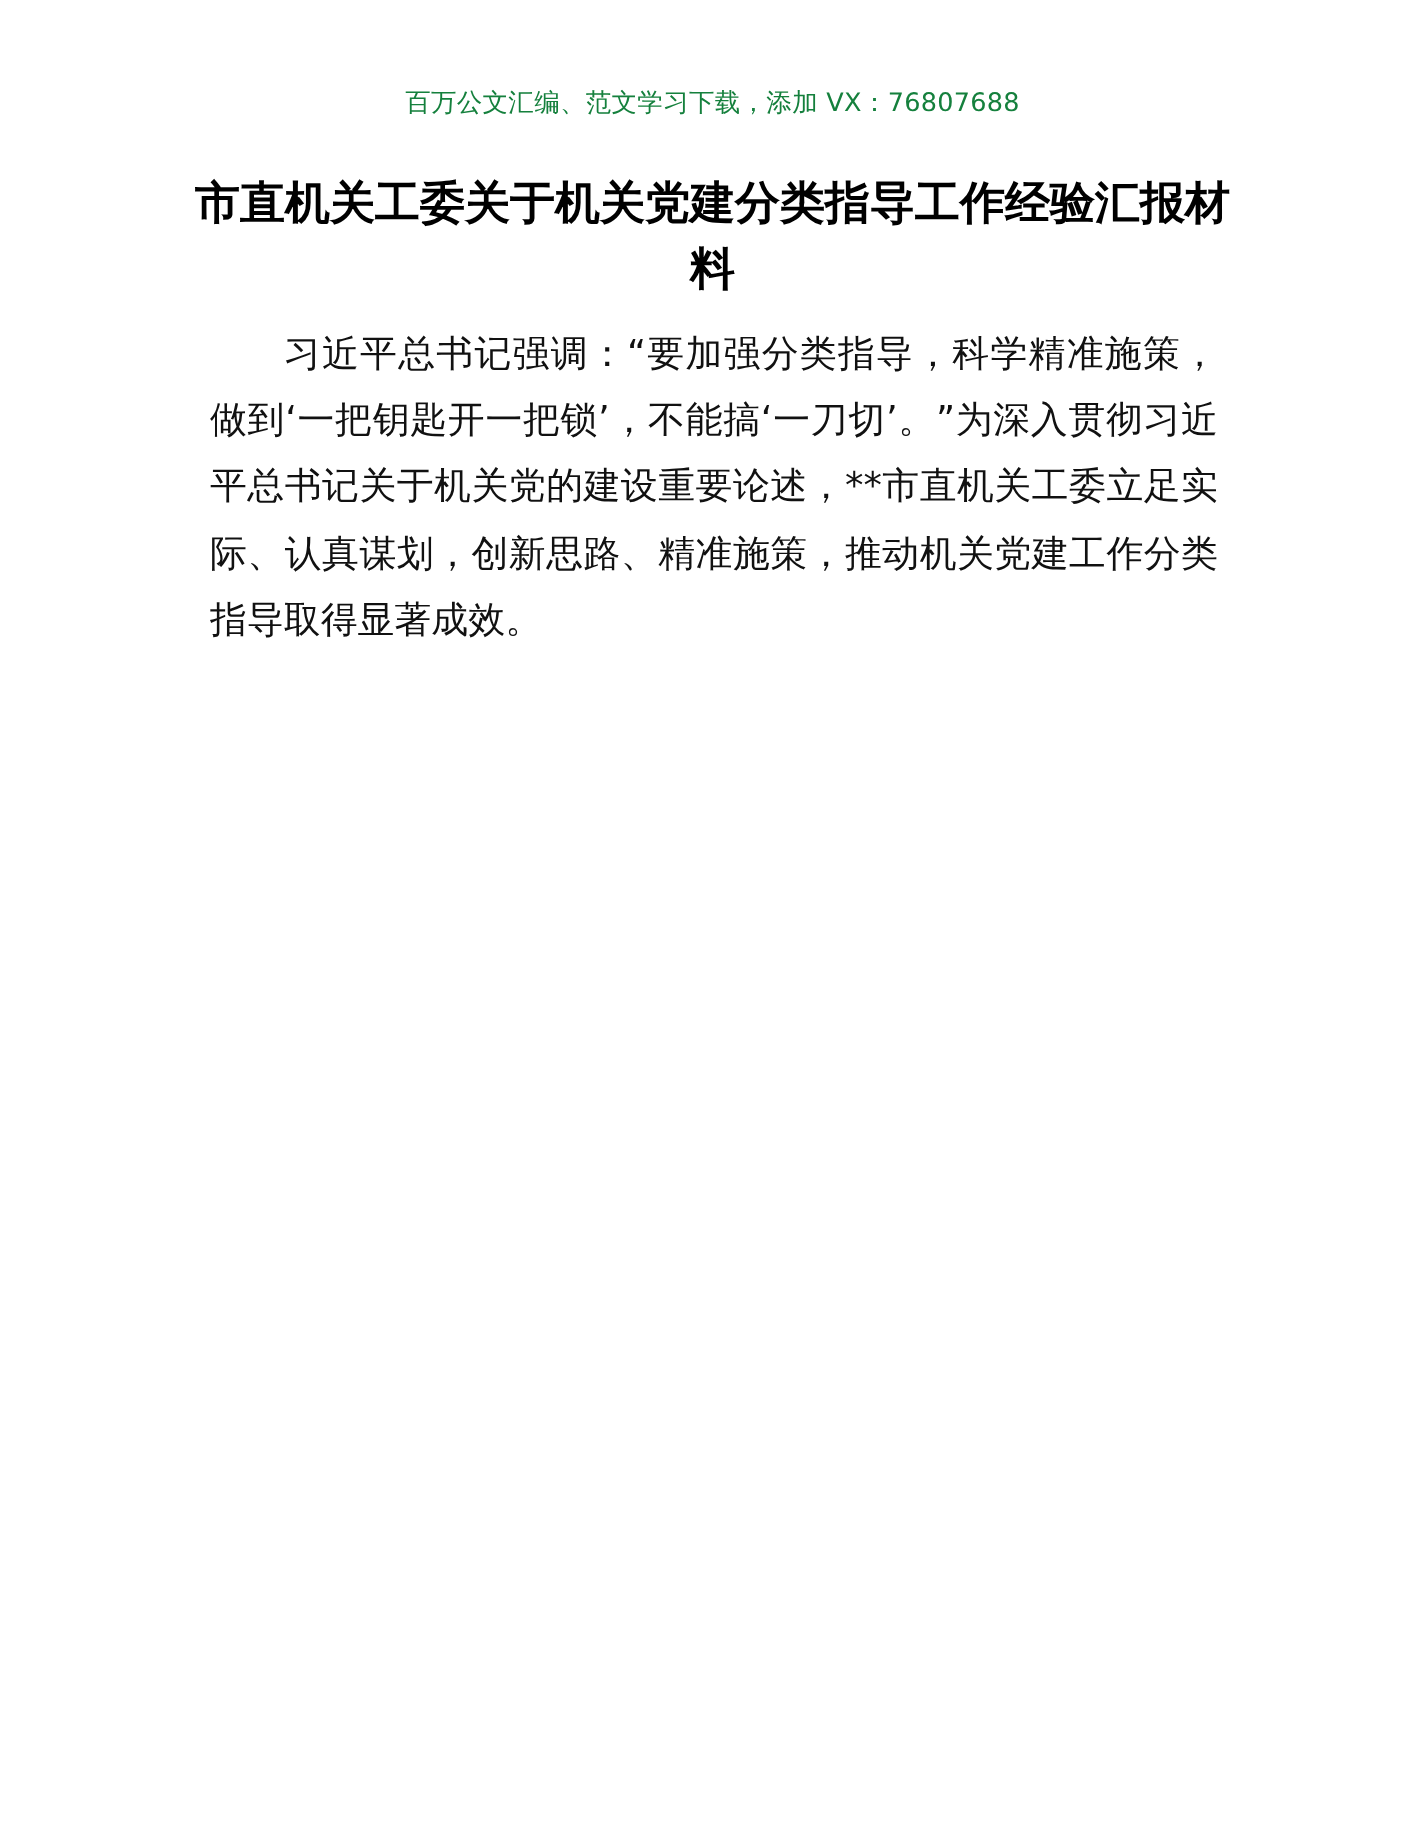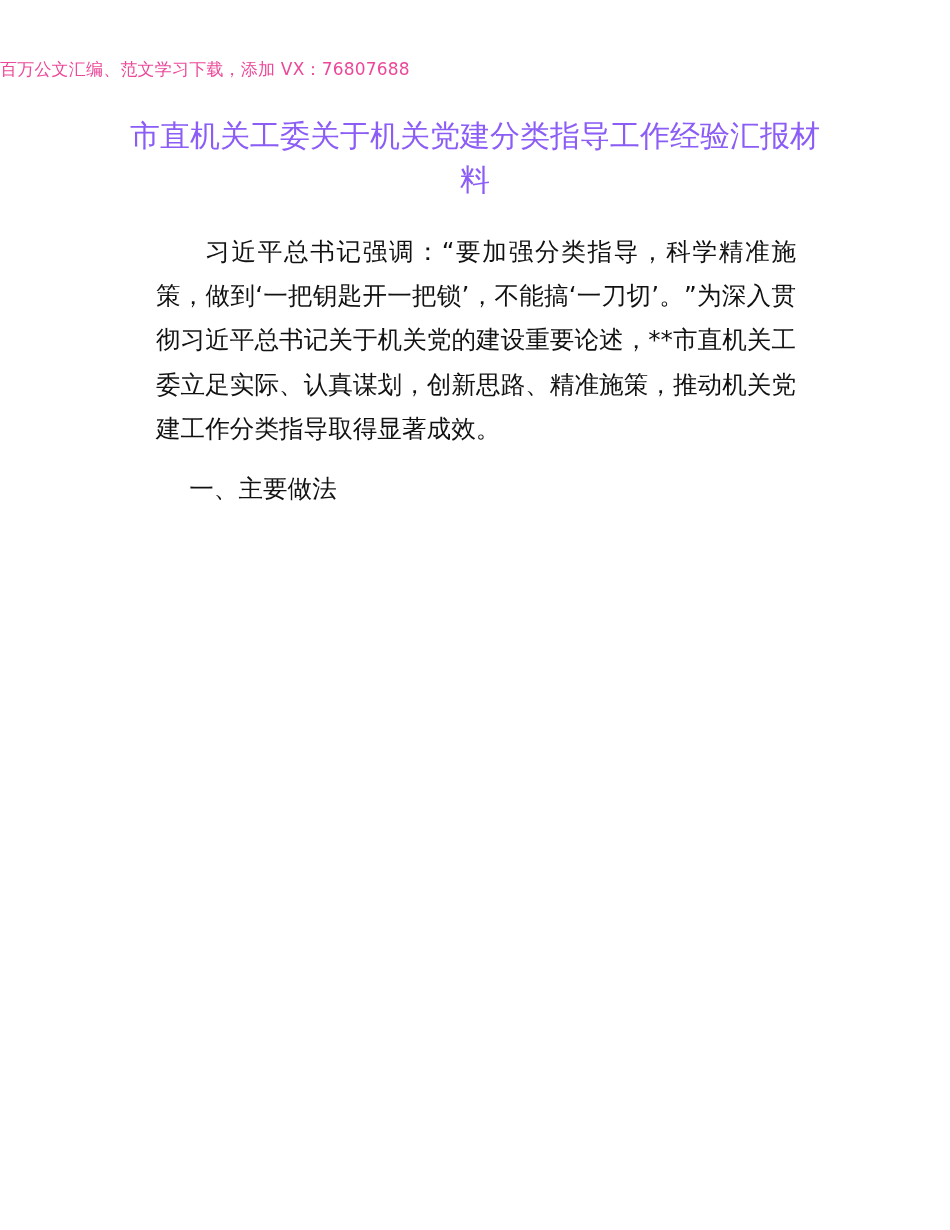--- a/index.html
+++ b/index.html
@@ -13,46 +13,46 @@
       position: relative;
       overflow: hidden;
       font-family: "DejaVu Sans", "Liberation Sans", sans-serif;
       color: #111111;
     }
     .watermark {
       position: absolute;
       top: 56px;
       left: 0;
       width: 950px;
-      text-align: left;
+      text-align: center;
       font-size: 17px;
       line-height: 26px;
-      color: #ec4899;
+      color: #15803d;
       letter-spacing: 0.2px;
     }
     .title {
       position: absolute;
       top: 114px;
       left: 130px;
       width: 690px;
       text-align: center;
       font-size: 30px;
       line-height: 44px;
-      color: #8b5cf6;
+      color: #000000;
       margin: 0;
-      font-weight: normal;
+      font-weight: bold;
     }
     .body-text {
       position: absolute;
       top: 214px;
       left: 140px;
       width: 672px;
     }
     .para {
-      margin: 16px;
+      margin: 0;
       font-size: 24.6px;
       line-height: 44.2px;
       text-indent: 2em;
       text-align: justify;
       color: #111111;
     }
     .para.gap { margin-top: 7px; }
     .heading {
       margin: 7px 0 0 0;
       font-size: 24.6px;
@@ -63,14 +63,13 @@
   </style>
 </head>
 <body>
 
 <div class="watermark">百万公文汇编、范文学习下载，添加 VX：76807688</div>
 
 <h1 class="title">市直机关工委关于机关党建分类指导工作经验汇报材料</h1>
 
 <div class="body-text">
   <p class="para">习近平总书记强调：“要加强分类指导，科学精准施策，做到‘一把钥匙开一把锁’，不能搞‘一刀切’。”为深入贯彻习近平总书记关于机关党的建设重要论述，**市直机关工委立足实际、认真谋划，创新思路、精准施策，推动机关党建工作分类指导取得显著成效。</p>
-  <p class="heading">一、主要做法</p>
 </div>
 
 </body></html>

